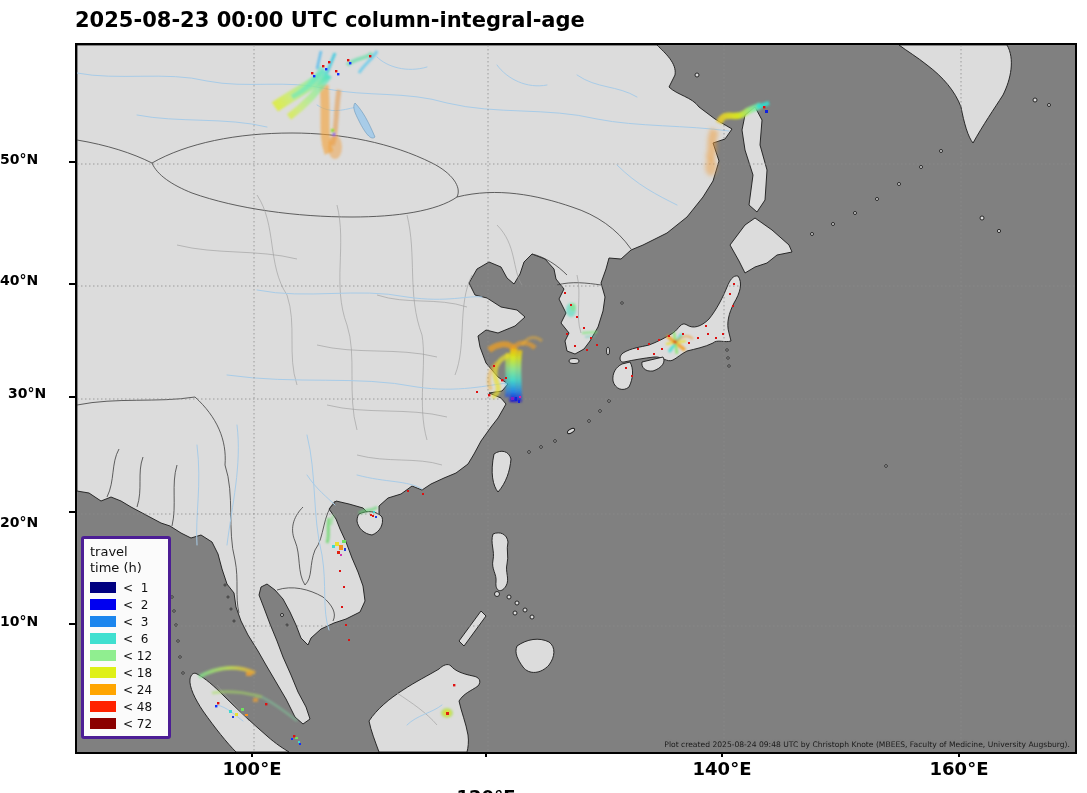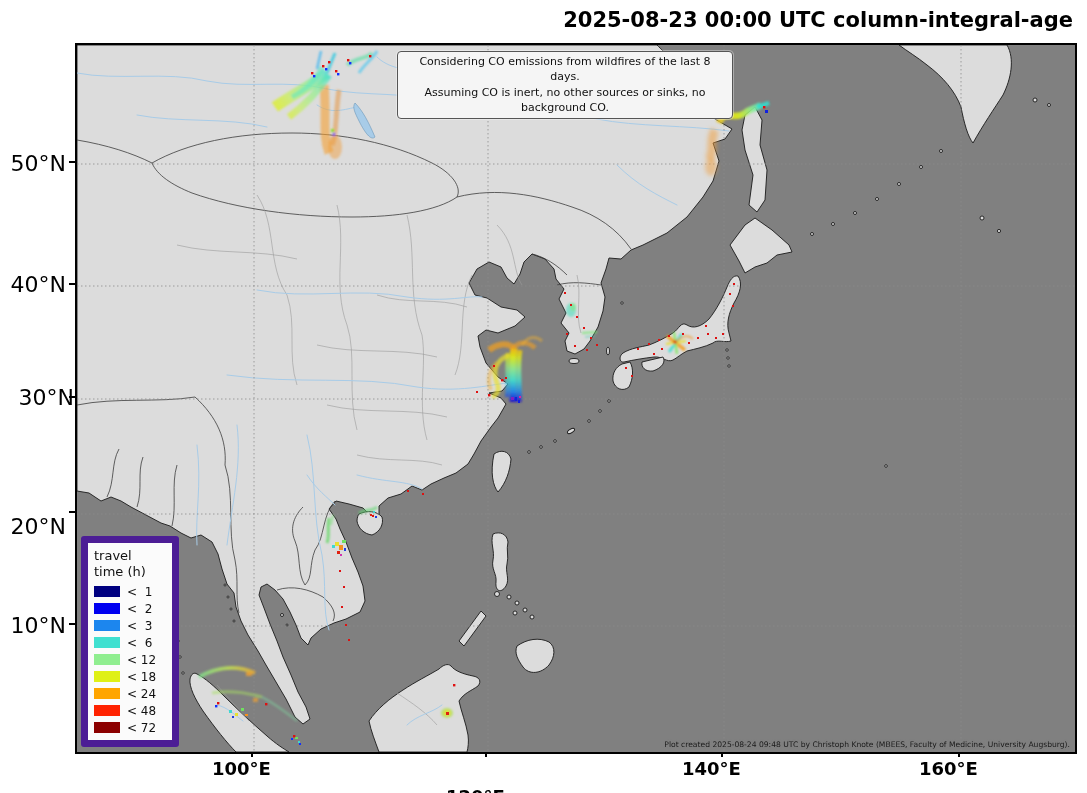--- a/index.html
+++ b/index.html
@@ -1,52 +1,52 @@
 <!DOCTYPE html>
 <html><head>
 <meta charset="utf-8">
 <style>
   html,body{margin:0;padding:0;}
   body{
     width:1087px;height:793px;position:relative;background:#ffffff;
     font-family:"DejaVu Sans","Liberation Sans",sans-serif;overflow:hidden;
   }
   .fig-title{
-    position:absolute;left:75px;top:8px;width:998px;text-align:right;
+    position:absolute;left:75px;top:8px;width:998px;text-align:left;
     font-size:21px;font-weight:bold;color:#000;letter-spacing:0px;
   }
   .map-area{
     position:absolute;left:75px;top:43px;width:998px;height:707px;
     border:2px solid #000;box-sizing:content-box;overflow:hidden;background:#808080;
   }
   .map-area svg{position:absolute;left:0;top:0;width:998px;height:707px;display:block;}
   .annot-box{
     position:absolute;left:320px;top:6px;width:322px;
     background:#f5f5f5;border:1px solid #555;border-radius:4px;
     font-size:11px;line-height:1.4;color:#111;text-align:center;
     padding:2px 6px;box-shadow:0 0 0 1px rgba(255,255,255,.35);
   }
   .legend{
     position:absolute;left:4px;top:491px;width:72px;
-    background:#fbfbfb;border:7px solid #4c1d95;border-radius:3px;
+    background:#fbfbfb;border:3px solid #4c1d95;border-radius:3px;
     padding:5px 6px 6px 6px;color:#111;
   }
   .legend .ltitle{font-size:13px;line-height:1.25;}
   .lrow{display:flex;align-items:center;margin-top:5px;height:12px;}
   .swatch{width:26px;height:11px;display:inline-block;flex:0 0 26px;}
   .llabel{font-size:12px;margin-left:7px;white-space:pre;}
   .credit{
     position:absolute;right:5px;bottom:3px;font-size:7.6px;color:#1a1a1a;
     text-shadow:0 0 2px rgba(128,128,128,.8);
   }
   .lat-label{
-    position:absolute;width:66px;text-align:right;font-size:22px;font-weight:normal;color:#000;
+    position:absolute;width:66px;font-size:14px;font-weight:bold;color:#000;
   }
   .lon-label{
-    position:absolute;width:80px;text-align:left;font-size:18px;font-weight:bold;color:#000;top:758px;
+    position:absolute;width:80px;text-align:center;font-size:18px;font-weight:bold;color:#000;top:758px;
   }
   .tick{position:absolute;background:#000;}
   .tick.left{width:6px;height:2px;left:69px;}
   .tick.bottom{width:2px;height:6px;top:751px;}
 </style>
 </head>
 <body>
 
 <div class="fig-title">2025-08-23 00:00 UTC column-integral-age</div>
 
@@ -415,24 +415,20 @@
       <rect x="264" y="561" width="2" height="2"></rect>
         <rect x="268" y="579" width="2" height="2"></rect>
       <rect x="271" y="594" width="2" height="2"></rect>
         <rect x="295" y="470" width="2" height="2"></rect>
       <rect x="140" y="657" width="2.4" height="2.4"></rect>
         <rect x="188" y="658" width="2.4" height="2.4"></rect>
       <rect x="216" y="690" width="2.4" height="2.4"></rect>
     </g>
   </svg>
 
-  <div class="annot-box">
-    <div>Considering CO emissions from wildfires of the last 8 days.</div>
-    <div>Assuming CO is inert, no other sources or sinks, no background CO.</div>
-  </div>
 
   <div class="legend">
     <div class="ltitle">travel</div>
     <div class="ltitle">time (h)</div>
     <div class="lrow">
         <span class="swatch" style="background-color: rgb(0, 0, 128);"></span>
         <span class="llabel">&lt;  1</span>
       </div>
     <div class="lrow">
         <span class="swatch" style="background-color: rgb(0, 0, 240);"></span>

